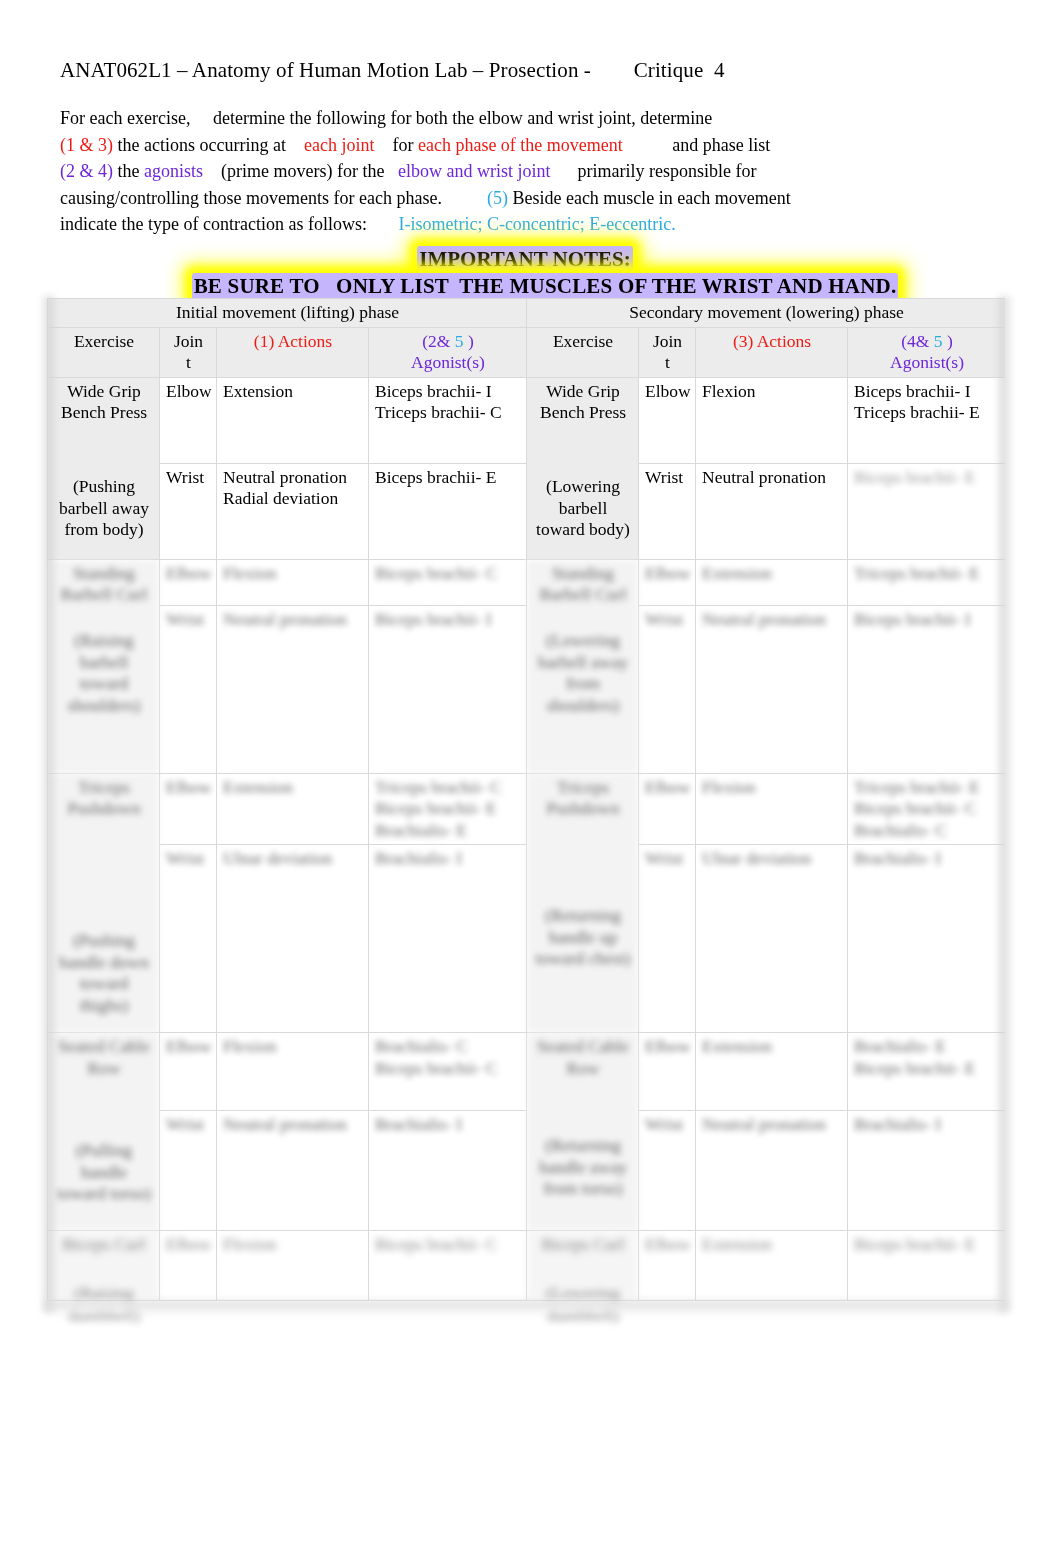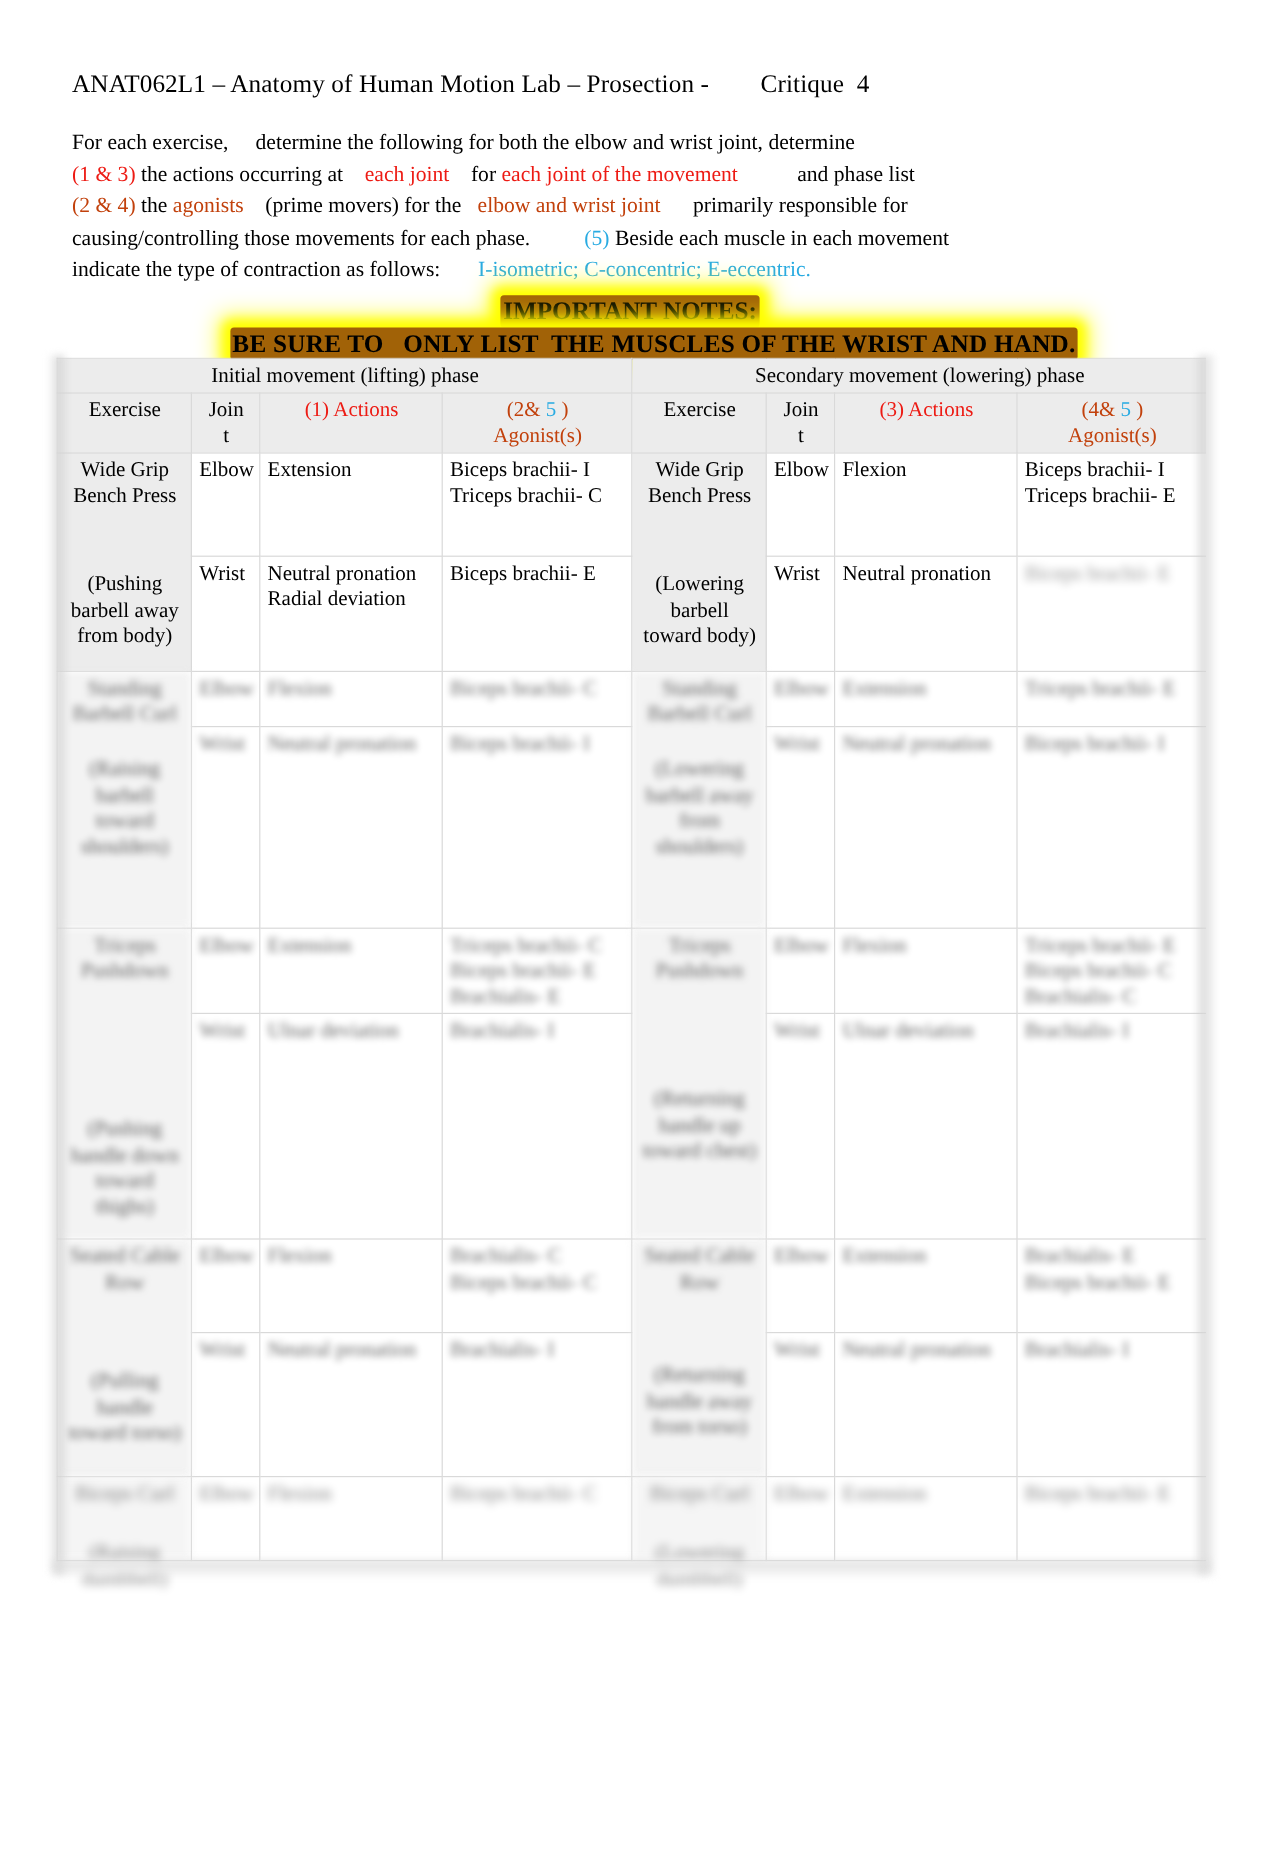--- a/index.html
+++ b/index.html
@@ -21,32 +21,32 @@
     font-size:21px; letter-spacing:0.1px; white-space:pre;
   }
 
   
   .instructions{
     position:absolute; left:60px; top:105px; width:930px;
     font-size:18px; line-height:26.5px;
   }
   .instructions .ln{ white-space:pre; }
   .red   { color:#ed1b14; }
-  .green { color:#c2410c; }
+  .green { color:#6d28d9; }
   .cyan  { color:#29abe2; }
 
   
   .notes{
     position:absolute; left:60px; top:246px; width:930px;
     text-align:center; font-size:21px; line-height:27px;
     font-weight:700;
   }
   .notes .hl{
     display:inline-block;
-    background:#a16207;
+    background:#c4b5fd;
     box-shadow:0 0 9px 7px #ffff00, 0 0 18px 12px rgba(255,255,0,.55);
     border-radius:3px;
     padding:0 2px;
     white-space:pre;
   }
   .notes .line2 .hl{ letter-spacing:.2px;margin-left:40px; }
 
   
   .tbl-wrap{
     position:absolute; left:47px; top:298px;
@@ -100,21 +100,21 @@
 </style>
 </head>
 <body>
 
 <div class="page">
 
   <div class="doc-title">ANAT062L1 – Anatomy of Human Motion Lab – Prosection -        Critique  4</div>
 
   <div class="instructions">
     <div class="ln">For each exercise,     determine the following for both the elbow and wrist joint, determine</div>
-    <div class="ln"><span class="red">(1 &amp; 3)</span><span> the actions occurring at </span><span class="red">   each joint</span><span>    for </span><span class="red">each joint of the movement</span><span>           and phase list</span></div>
+    <div class="ln"><span class="red">(1 &amp; 3)</span><span> the actions occurring at </span><span class="red">   each joint</span><span>    for </span><span class="red">each phase of the movement</span><span>           and phase list</span></div>
     <div class="ln"><span class="green">(2 &amp; 4)</span><span> the </span><span class="green">agonists</span><span>    (prime movers) for the </span><span class="green">  elbow and wrist joint</span><span>      primarily responsible for</span></div>
     <div class="ln"><span>causing/controlling those movements for each phase.          </span><span class="cyan">(5)</span><span> Beside each muscle in each movement</span></div>
     <div class="ln"><span>indicate the type of contraction as follows:       </span><span class="cyan">I-isometric; C-concentric; E-eccentric.</span></div>
   </div>
 
   <div class="notes">
     <div><span class="hl">IMPORTANT NOTES:</span></div>
     <div class="line2"><span class="hl">BE SURE TO   ONLY LIST  THE MUSCLES OF THE WRIST AND HAND.</span></div>
   </div>
 

